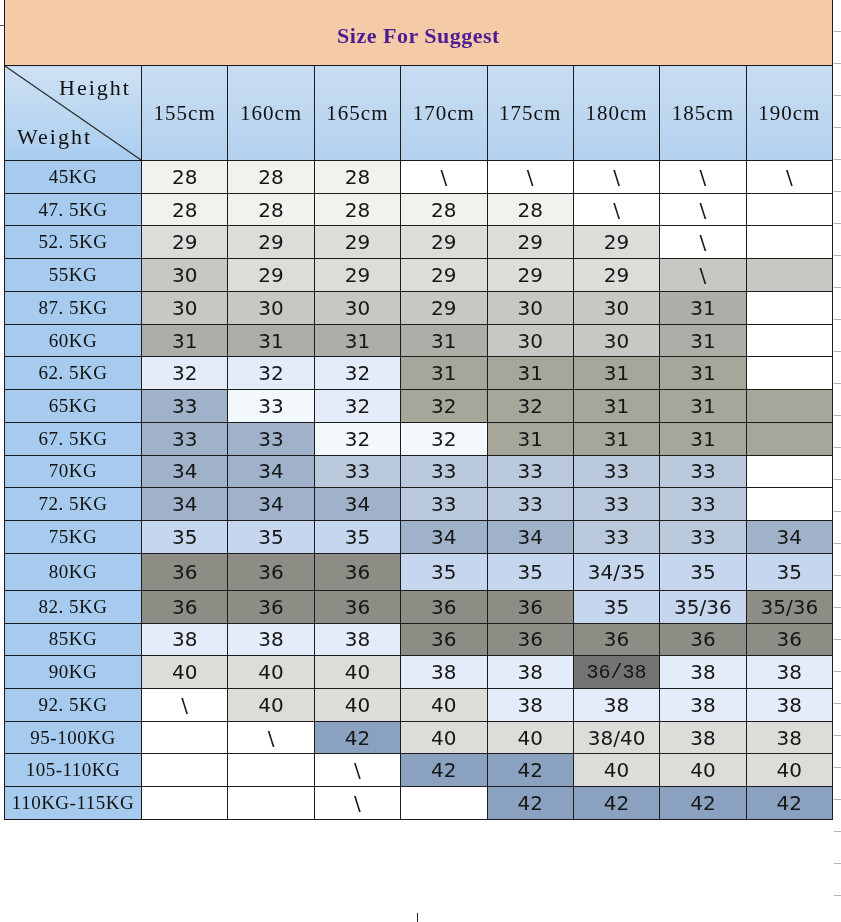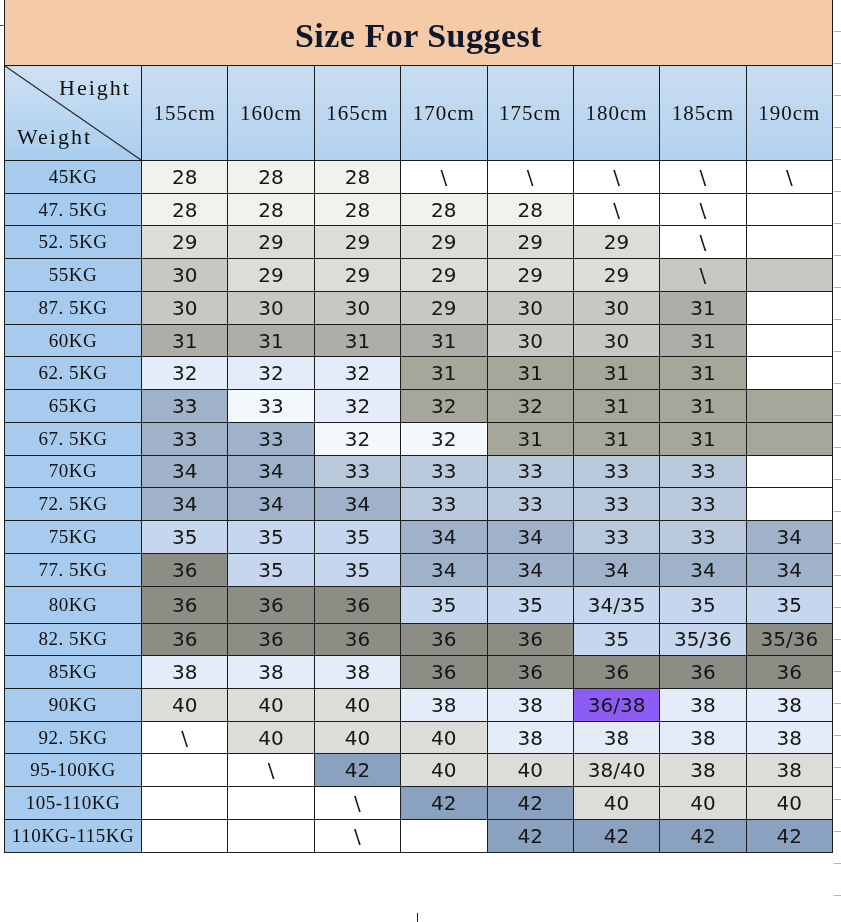--- a/index.html
+++ b/index.html
@@ -10,22 +10,22 @@
   .title-bar{
     position:absolute;left:4px;top:0;width:829px;height:65px;
     box-sizing:border-box;
     background:var(--title-bg,#f5cba7);
     border-left:1px solid var(--grid,#1c1c1c);
     border-right:1px solid var(--grid,#1c1c1c);
     display:flex;align-items:center;justify-content:center;
     padding-top:6px;
   }
   .title-text{
-    font-family:"Liberation Serif",serif;font-weight:700;font-size:34px;
-    color:#0f172a;letter-spacing:.5px;
+    font-family:"Liberation Serif",serif;font-weight:700;font-size:22px;
+    color:#4c1d95;letter-spacing:.5px;
   }
   table.size{
     position:absolute;left:4px;top:65px;width:829px;
     border-collapse:collapse;table-layout:fixed;
   }
   table.size th,table.size td{
     border:1px solid var(--grid,#1c1c1c);
     padding:0;text-align:center;vertical-align:middle;
     overflow:hidden;white-space:nowrap;
   }
@@ -219,31 +219,20 @@
           <th class="w-h">75KG</th>
           <td class="val" style="background: rgb(197, 214, 238);">35</td>
           <td class="val" style="background: rgb(197, 214, 238);">35</td>
           <td class="val" style="background: rgb(197, 214, 238);">35</td>
           <td class="val" style="background: rgb(159, 178, 201);">34</td>
           <td class="val" style="background: rgb(159, 178, 201);">34</td>
           <td class="val" style="background: rgb(186, 200, 220);">33</td>
           <td class="val" style="background: rgb(186, 200, 220);">33</td>
           <td class="val" style="background: rgb(159, 178, 201);">34</td>
         </tr>
-        <tr style="height: 32.74px;">
-          <th class="w-h">77. 5KG</th>
-          <td class="val" style="background: rgb(141, 141, 133);">36</td>
-          <td class="val" style="background: rgb(197, 214, 238);">35</td>
-          <td class="val" style="background: rgb(197, 214, 238);">35</td>
-          <td class="val" style="background: rgb(159, 178, 201);">34</td>
-          <td class="val" style="background: rgb(159, 178, 201);">34</td>
-          <td class="val" style="background: rgb(159, 178, 201);">34</td>
-          <td class="val" style="background: rgb(159, 178, 201);">34</td>
-          <td class="val" style="background: rgb(159, 178, 201);">34</td>
-        </tr>
         <tr style="height: 37px;">
           <th class="w-h">80KG</th>
           <td class="val" style="background: rgb(141, 141, 133);">36</td>
           <td class="val" style="background: rgb(141, 141, 133);">36</td>
           <td class="val" style="background: rgb(141, 141, 133);">36</td>
           <td class="val" style="background: rgb(197, 214, 238);">35</td>
           <td class="val" style="background: rgb(197, 214, 238);">35</td>
           <td class="val" style="background: rgb(197, 214, 238);">34/35</td>
           <td class="val" style="background: rgb(197, 214, 238);">35</td>
           <td class="val" style="background: rgb(197, 214, 238);">35</td>
@@ -270,21 +259,21 @@
           <td class="val" style="background: rgb(141, 141, 133);">36</td>
           <td class="val" style="background: rgb(141, 141, 133);">36</td>
         </tr>
         <tr style="height: 32.74px;">
           <th class="w-h">90KG</th>
           <td class="val" style="background: rgb(220, 220, 216);">40</td>
           <td class="val" style="background: rgb(220, 220, 216);">40</td>
           <td class="val" style="background: rgb(220, 220, 216);">40</td>
           <td class="val" style="background: rgb(227, 236, 248);">38</td>
           <td class="val" style="background: rgb(227, 236, 248);">38</td>
-          <td class="val" style="background: #8b5cf6;">36/38</td>
+          <td class="val" style="background: #737373; font-family: Liberation Mono, monospace;">36/38</td>
           <td class="val" style="background: rgb(227, 236, 248);">38</td>
           <td class="val" style="background: rgb(227, 236, 248);">38</td>
         </tr>
         <tr style="height: 32.74px;">
           <th class="w-h">92. 5KG</th>
           <td class="val" style="background: rgb(255, 255, 255);">\</td>
           <td class="val" style="background: rgb(220, 220, 216);">40</td>
           <td class="val" style="background: rgb(220, 220, 216);">40</td>
           <td class="val" style="background: rgb(220, 220, 216);">40</td>
           <td class="val" style="background: rgb(227, 236, 248);">38</td>

